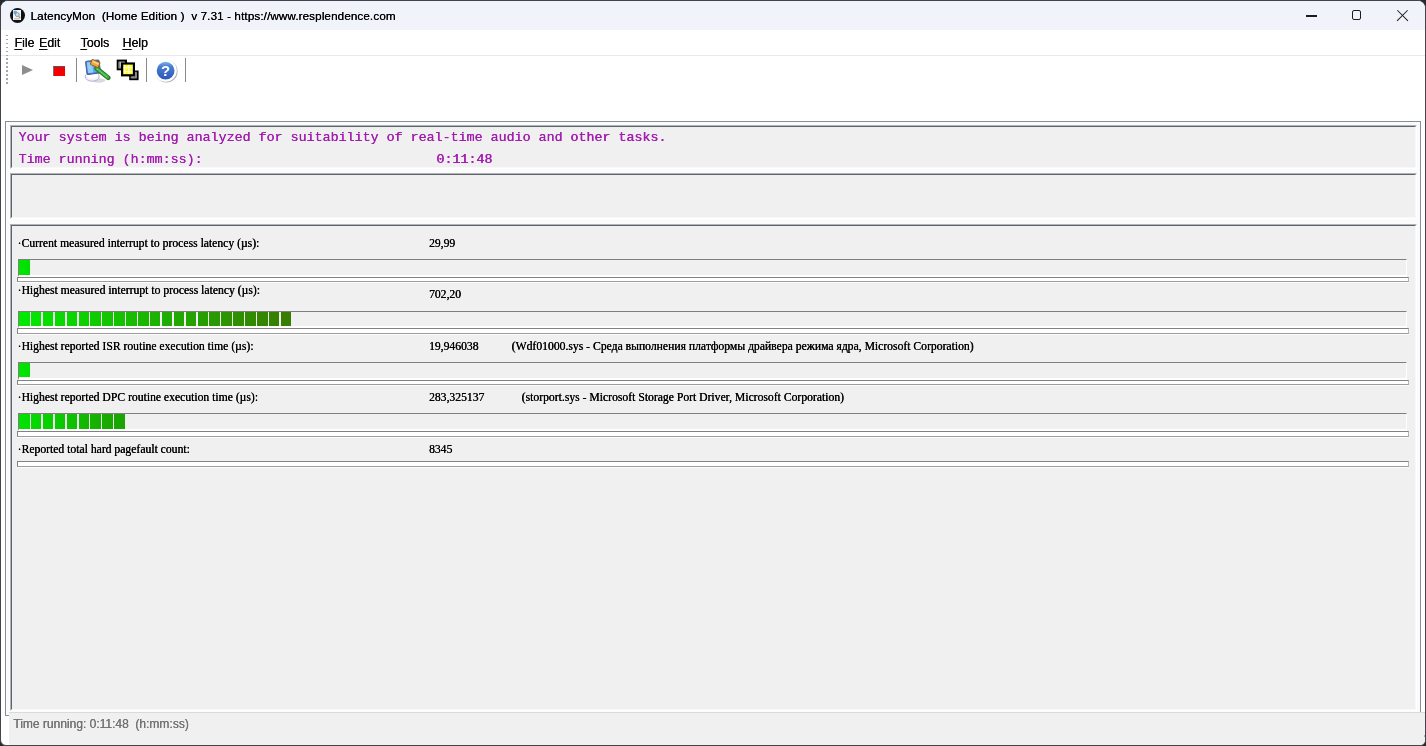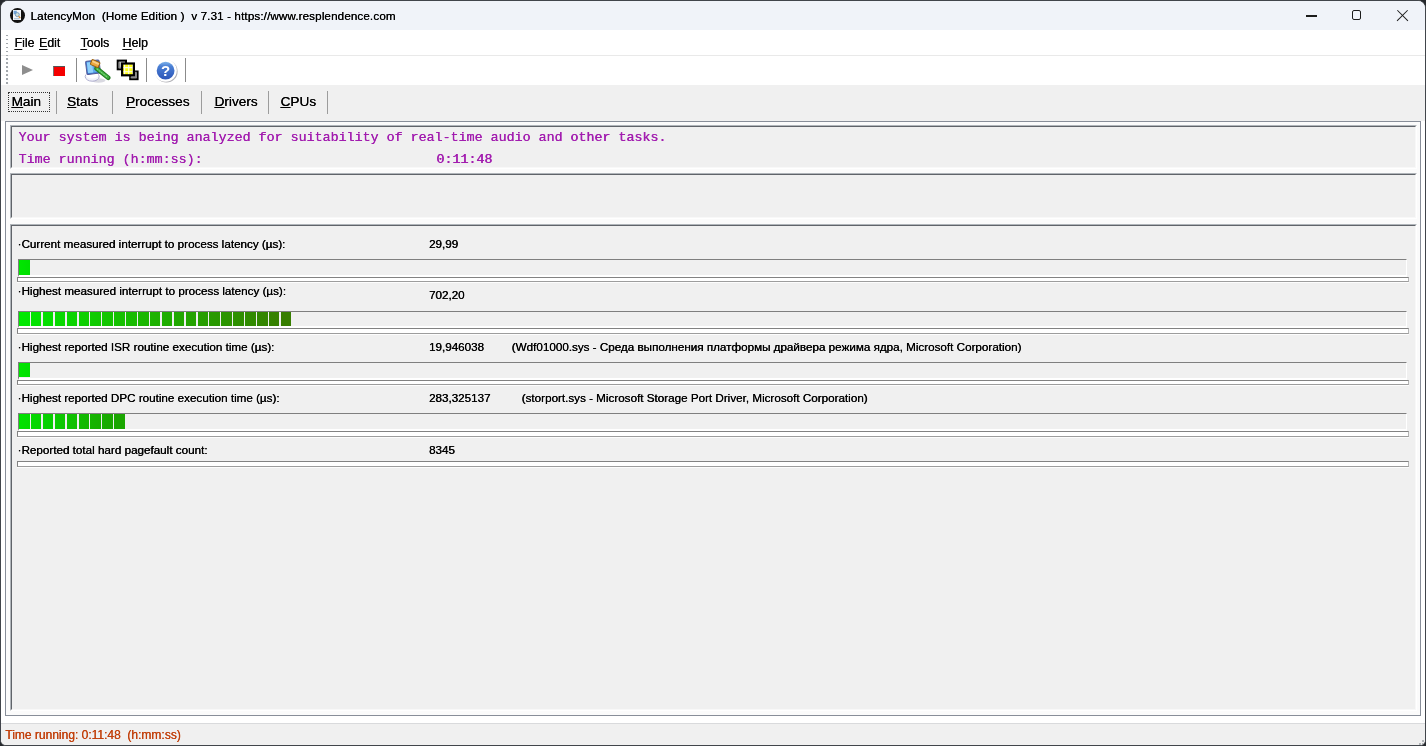--- a/index.html
+++ b/index.html
@@ -38,29 +38,29 @@
 
 #frame{position:absolute;left:4.3px;top:119.5px;width:1415.6px;height:595.4px;
   border:1px solid #888e99;background:#fbfbfb}
 .panel{position:absolute;left:4px;border:1px solid;border-color:#b0b5ba #fff #fff #b0b5ba;width:1406.5px}
 .panel>.in{position:absolute;inset:0;border:1.6px solid;border-color:#60646a #f8f8f8 #f8f8f8 #60646a;background:#f0f0f0}
 #p1{top:3.7px;height:44.3px}
 #p2{top:51.3px;height:46.5px}
 #p3{top:102.5px;height:486.5px}
 .m13{position:absolute;font-family:"Liberation Mono",monospace;font-size:13.33px;line-height:13.33px;color:#a21caf;white-space:pre;text-shadow:.35px 0 0 currentColor}
 .green{color:#0b9b0b}
-.rl,.rv{position:absolute;font-family:Liberation Sans, sans-serif;font-size:11.67px;line-height:11.67px;color:#000;white-space:pre;text-shadow:.3px 0 0 currentColor}
+.rl,.rv{position:absolute;font-family:Liberation Serif, serif;font-size:11.67px;line-height:11.67px;color:#000;white-space:pre;text-shadow:.3px 0 0 currentColor}
 .rl{left:16.5px}
 .bar{position:absolute;left:17px;width:1389px;height:17.8px;background:#f0f0f0;
   border-top:1.4px solid #7f7f7f;border-left:1.4px solid #7f7f7f;border-right:1.4px solid #fff;border-bottom:2px solid #fff}
 .bar i{position:absolute;top:0;height:14.4px}
 .trk{position:absolute;left:16px;width:1391.5px;height:5.4px;background:#fff;
   border:1px solid #828282;border-right-color:#b5b5b5;border-bottom-color:#9d9d9d;box-shadow:0 1px 0 #fdfdfd}
 
-#status{position:absolute;left:0;right:0;bottom:0;height:22px;background:#f0f0f0;border-top:1px solid #d9dadc;font-size:12.3px;color:#c2410c;text-shadow:.2px 0 0 currentColor}
+#status{position:absolute;left:8px;right:0;bottom:0;height:33px;background:#f0f0f0;border-top:1px solid #d9dadc;font-size:12.3px;color:#737373;text-shadow:.2px 0 0 currentColor}
 #status span{position:absolute;left:4.3px;top:4.4px;font-size:12px}
 #sgrip i{position:absolute;width:2.1px;height:2.1px;background:#b0b4b8}
 </style></head><body>
 <div id="win">
   <div id="title">
     <div id="ticon">
         <svg width="8" height="10" viewBox="0 0 8 10">
           <rect x="0" y="0" width="8" height="10" fill="#f2f5f8"></rect>
           <path d="M0.6 0.8h3.2v3.4H0.6z" fill="#6fa3d8"></path>
           <circle cx="4.3" cy="4.6" r="2" fill="#cfe0d8" stroke="#5b88b8" stroke-width=".8"></circle>
@@ -139,33 +139,20 @@
             <stop offset="1" stop-color="#2c55b8"></stop>
           </linearGradient>
         </defs>
       <circle cx="13.4" cy="13.4" r="11.2" fill="rgba(80,80,90,.45)"></circle>
       <circle cx="12.6" cy="12.6" r="11.2" fill="#fff"></circle>
       <circle cx="12.6" cy="12.7" r="8.9" fill="url(#hb)"></circle>
       <text x="12.6" y="18" text-anchor="middle" font-family="Liberation Sans,sans-serif" font-size="15" font-weight="bold" fill="#fff">?</text>
     </svg>
     <div class="tsep" style="left:184px"></div>
   </div>
-  <div id="tabs">
-    <div id="focusr"></div>
-    <span style="left:10.5px"><u>M</u>ain</span>
-    <span style="left:66px"><u>S</u>tats</span>
-    <span style="left:125px"><u>P</u>rocesses</span>
-    <span style="left:213.5px"><u>D</u>rivers</span>
-    <span style="left:279.5px"><u>C</u>PUs</span>
-    <div class="tbsep" style="left:55px"></div>
-    <div class="tbsep" style="left:111px"></div>
-    <div class="tbsep" style="left:199.5px"></div>
-    <div class="tbsep" style="left:267px"></div>
-    <div class="tbsep" style="left:326px"></div>
-  </div>
   <div id="frame">
     <div class="panel" id="p1">
         <div class="in"></div>
       </div>
     <div class="panel" id="p2">
         <div class="in"></div>
       </div>
     <div class="panel" id="p3">
         <div class="in"></div>
       </div>

